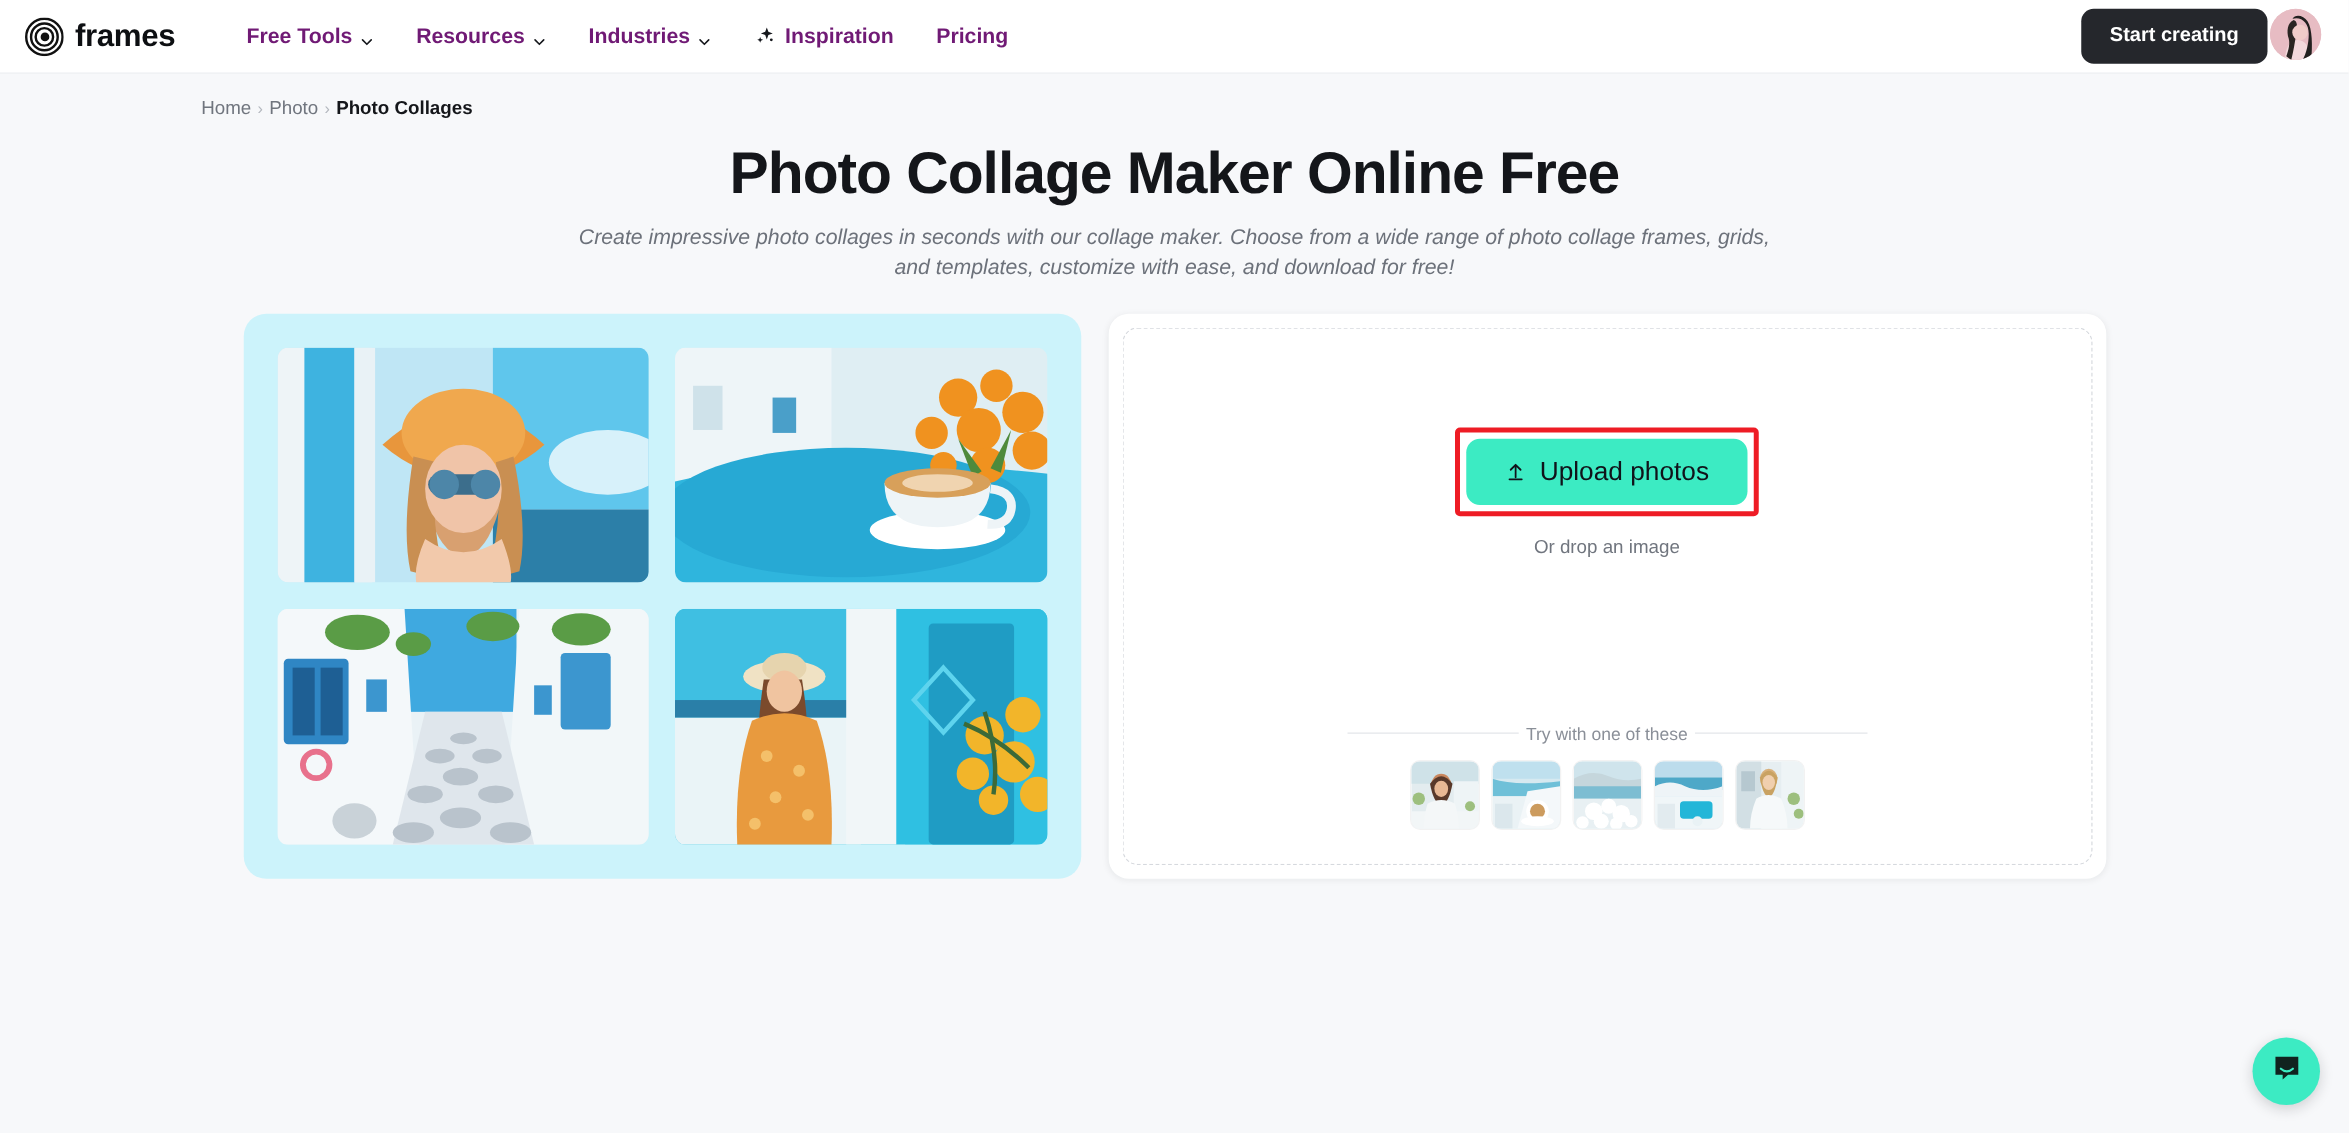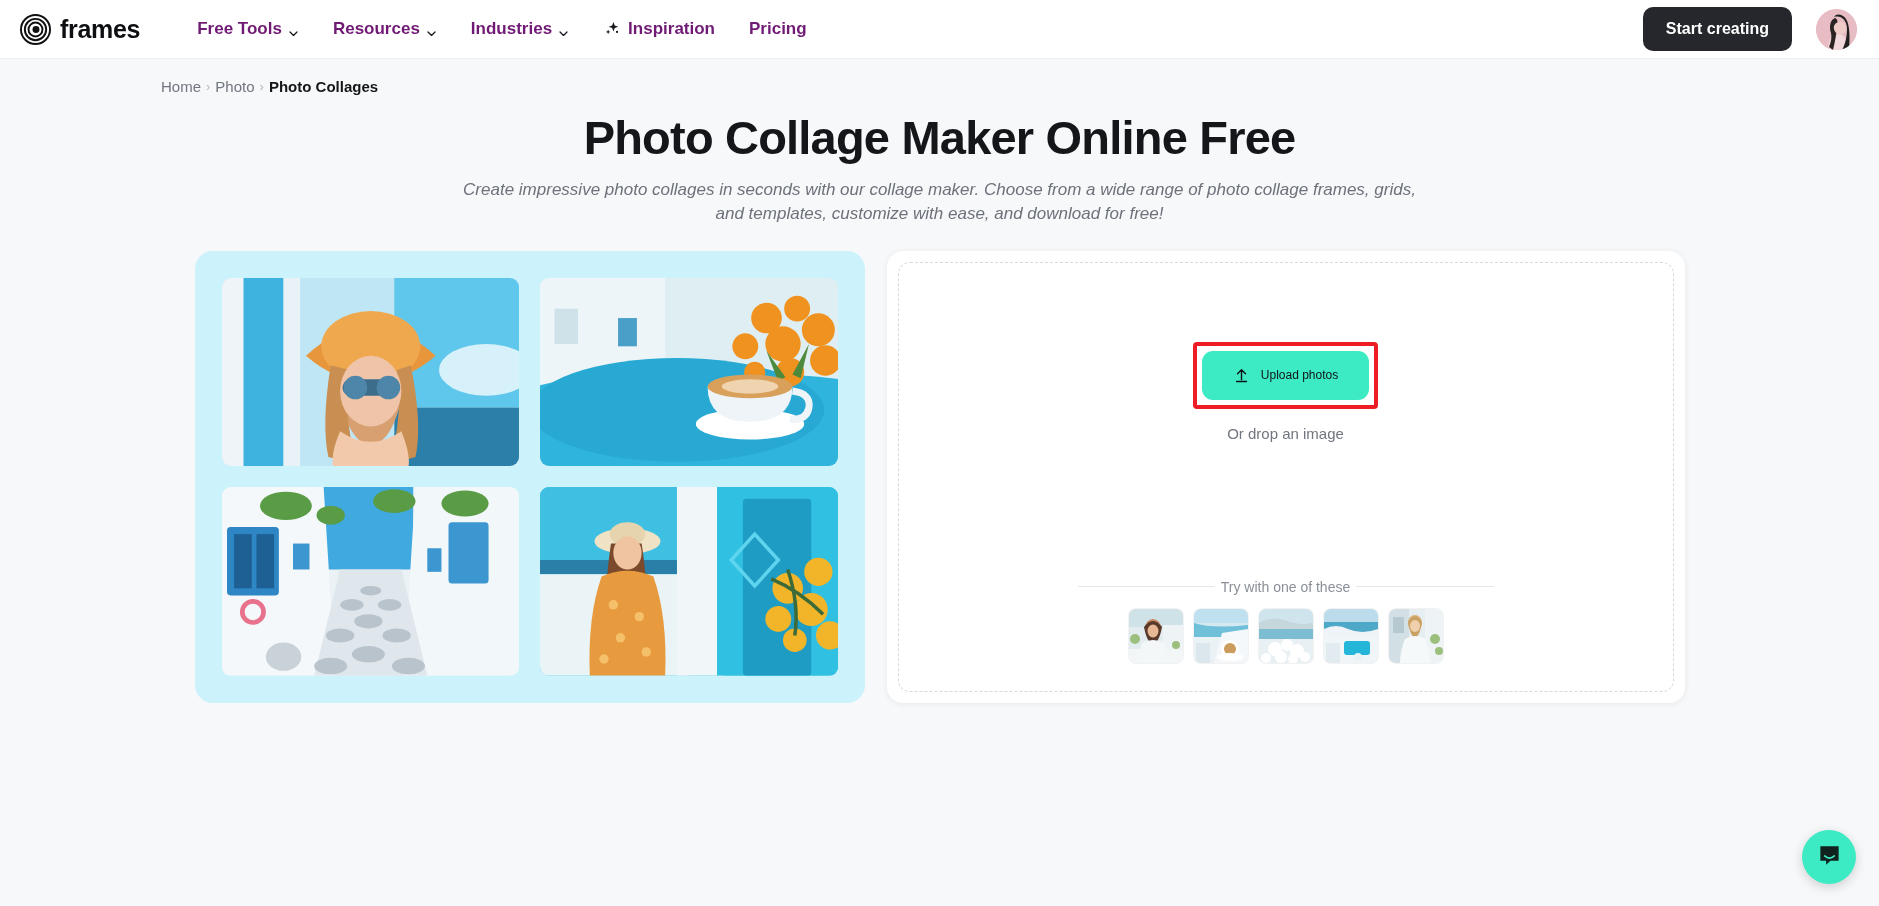--- a/index.html
+++ b/index.html
@@ -29,21 +29,21 @@
   .nav { display: flex; align-items: center; gap: 0px; }
   .nav-item {
     display: flex; align-items: center; gap: 6px;
     font-size: 17px; font-weight: 700; color: #701a75;
     padding: 9px 17px; border-radius: 8px; cursor: pointer;
     white-space: nowrap;
   }
   .caret { width: 11px; height: 11px; display:inline-block; }
   .sparkle { width: 18px; height: 18px; display:inline-block; margin-right:1px; }
   .header-right {
-    margin-left: auto; display: flex; align-items: center; gap: 24px;
+    margin-left: auto; display: flex; gap: 2px;
   }
   .start-btn {
     background: #25272c; color: #ffffff;
     font-size: 16px; font-weight: 600;
     border: none; border-radius: 10px;
     padding: 13px 23px; cursor: pointer;
     font-family: "Liberation Sans", sans-serif;
   }
   .avatar {
     width: 41px; height: 41px; border-radius: 50%;
@@ -101,21 +101,21 @@
     align-items: center; justify-content: flex-start;
     position: relative; padding-top: 79px;
   }
   .upload-highlight {
     border: 4px solid #ee1c25; border-radius: 4px;
     padding: 5px; display: inline-block; line-height: 0;
   }
   .upload-btn {
     background: #3cebc3; color: #10131a;
     border: none; border-radius: 11px;
-    font-size: 12px; font-weight: 500;
+    font-size: 21px; font-weight: 500;
     padding: 16px 31px; cursor: pointer;
     display: inline-flex; align-items: center; gap: 11px;
     font-family: "Liberation Sans", sans-serif;
     line-height: 1;
   }
   .up-arrow { width: 17px; height: 17px; }
   .drop-hint { margin-top: 16px; font-size: 15px; color: #70757e; }
 
   .try-block {
     position: absolute; left: 0; right: 0; bottom: 28px;

